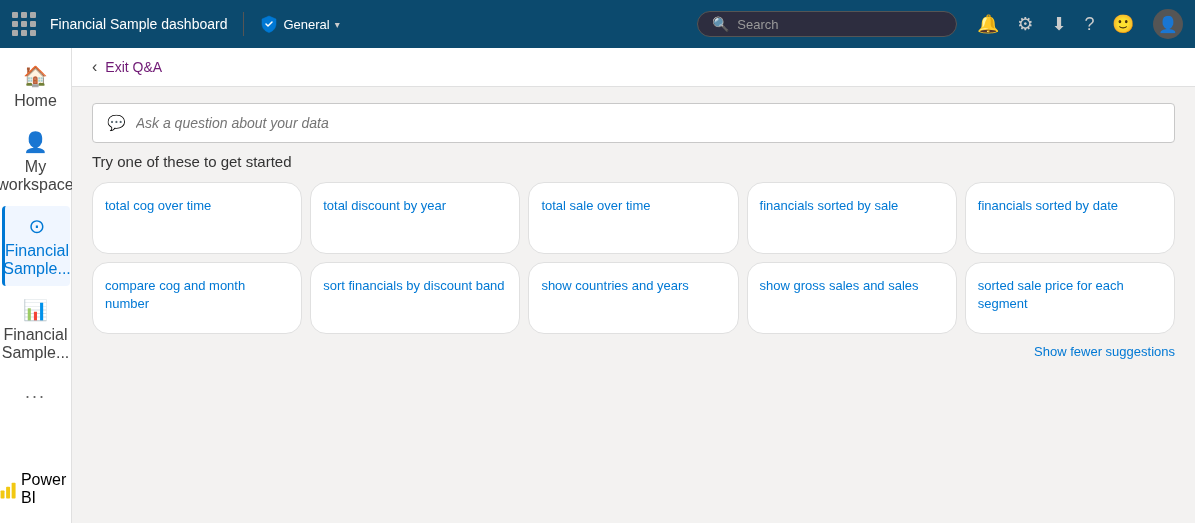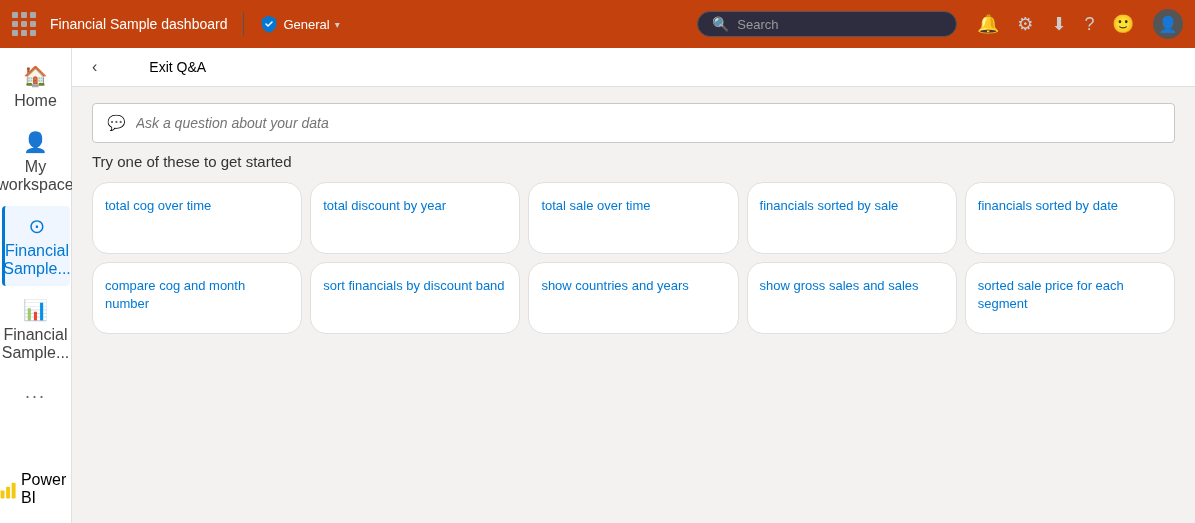--- a/index.html
+++ b/index.html
@@ -1,20 +1,20 @@
 <!DOCTYPE html>
 <html><head>
   <meta charset="utf-8">
   <style>
     * { box-sizing: border-box; margin: 0; padding: 0; }
     body { font-family: 'Segoe UI', Arial, sans-serif; background: #f3f2f1; display: flex; flex-direction: column; height: 523px; overflow: hidden; }
 
     
     .topnav {
-      background: #c2410c;
+      background: #0c4a6e;
       display: flex;
       align-items: center;
       height: 48px;
       padding: 0 12px;
       gap: 10px;
       flex-shrink: 0;
     }
     .topnav-dots { display: grid; grid-template-columns: repeat(3,6px); grid-template-rows: repeat(3,6px); gap: 3px; margin-right: 4px; }
     .topnav-dots span { width: 6px; height: 6px; background: #aaa; border-radius: 1px; display: block; }
     .topnav-title { color: #fff; font-size: 14px; font-weight: 400; white-space: nowrap; }
@@ -92,21 +92,21 @@
     
     .exit-bar {
       background: #fff;
       border-bottom: 1px solid #e0e0e0;
       display: flex;
       align-items: center;
       padding: 10px 20px;
       gap: 8px;
     }
     .exit-back { font-size: 16px; color: #444; cursor: pointer; }
-    .exit-label { font-size: 14px; color: #000000; font-weight: 400; margin-left: 44px; }
+    .exit-label { font-size: 14px; color: #701a75; font-weight: 400; }
 
     
     .qa-section { padding: 16px 20px 10px 20px; }
     .qa-input-box {
       border: 1px solid #c8c8c8;
       border-radius: 4px;
       background: #fff;
       display: flex;
       align-items: center;
       padding: 10px 14px;
@@ -249,15 +249,18 @@
           <div class="suggestion-card">financials sorted by sale</div>
           <div class="suggestion-card">financials sorted by date</div>
           <div class="suggestion-card">compare cog and month number</div>
           <div class="suggestion-card">sort financials by discount band</div>
           <div class="suggestion-card">show countries and years</div>
           <div class="suggestion-card">show gross sales and sales</div>
           <div class="suggestion-card">sorted sale price for each segment</div>
         </div>
     </div>
 
+    <div class="show-fewer">
+      <a class="show-fewer-link" href="#">Show fewer suggestions</a>
+    </div>
 
   </div>
 </div>
 
 </body></html>

